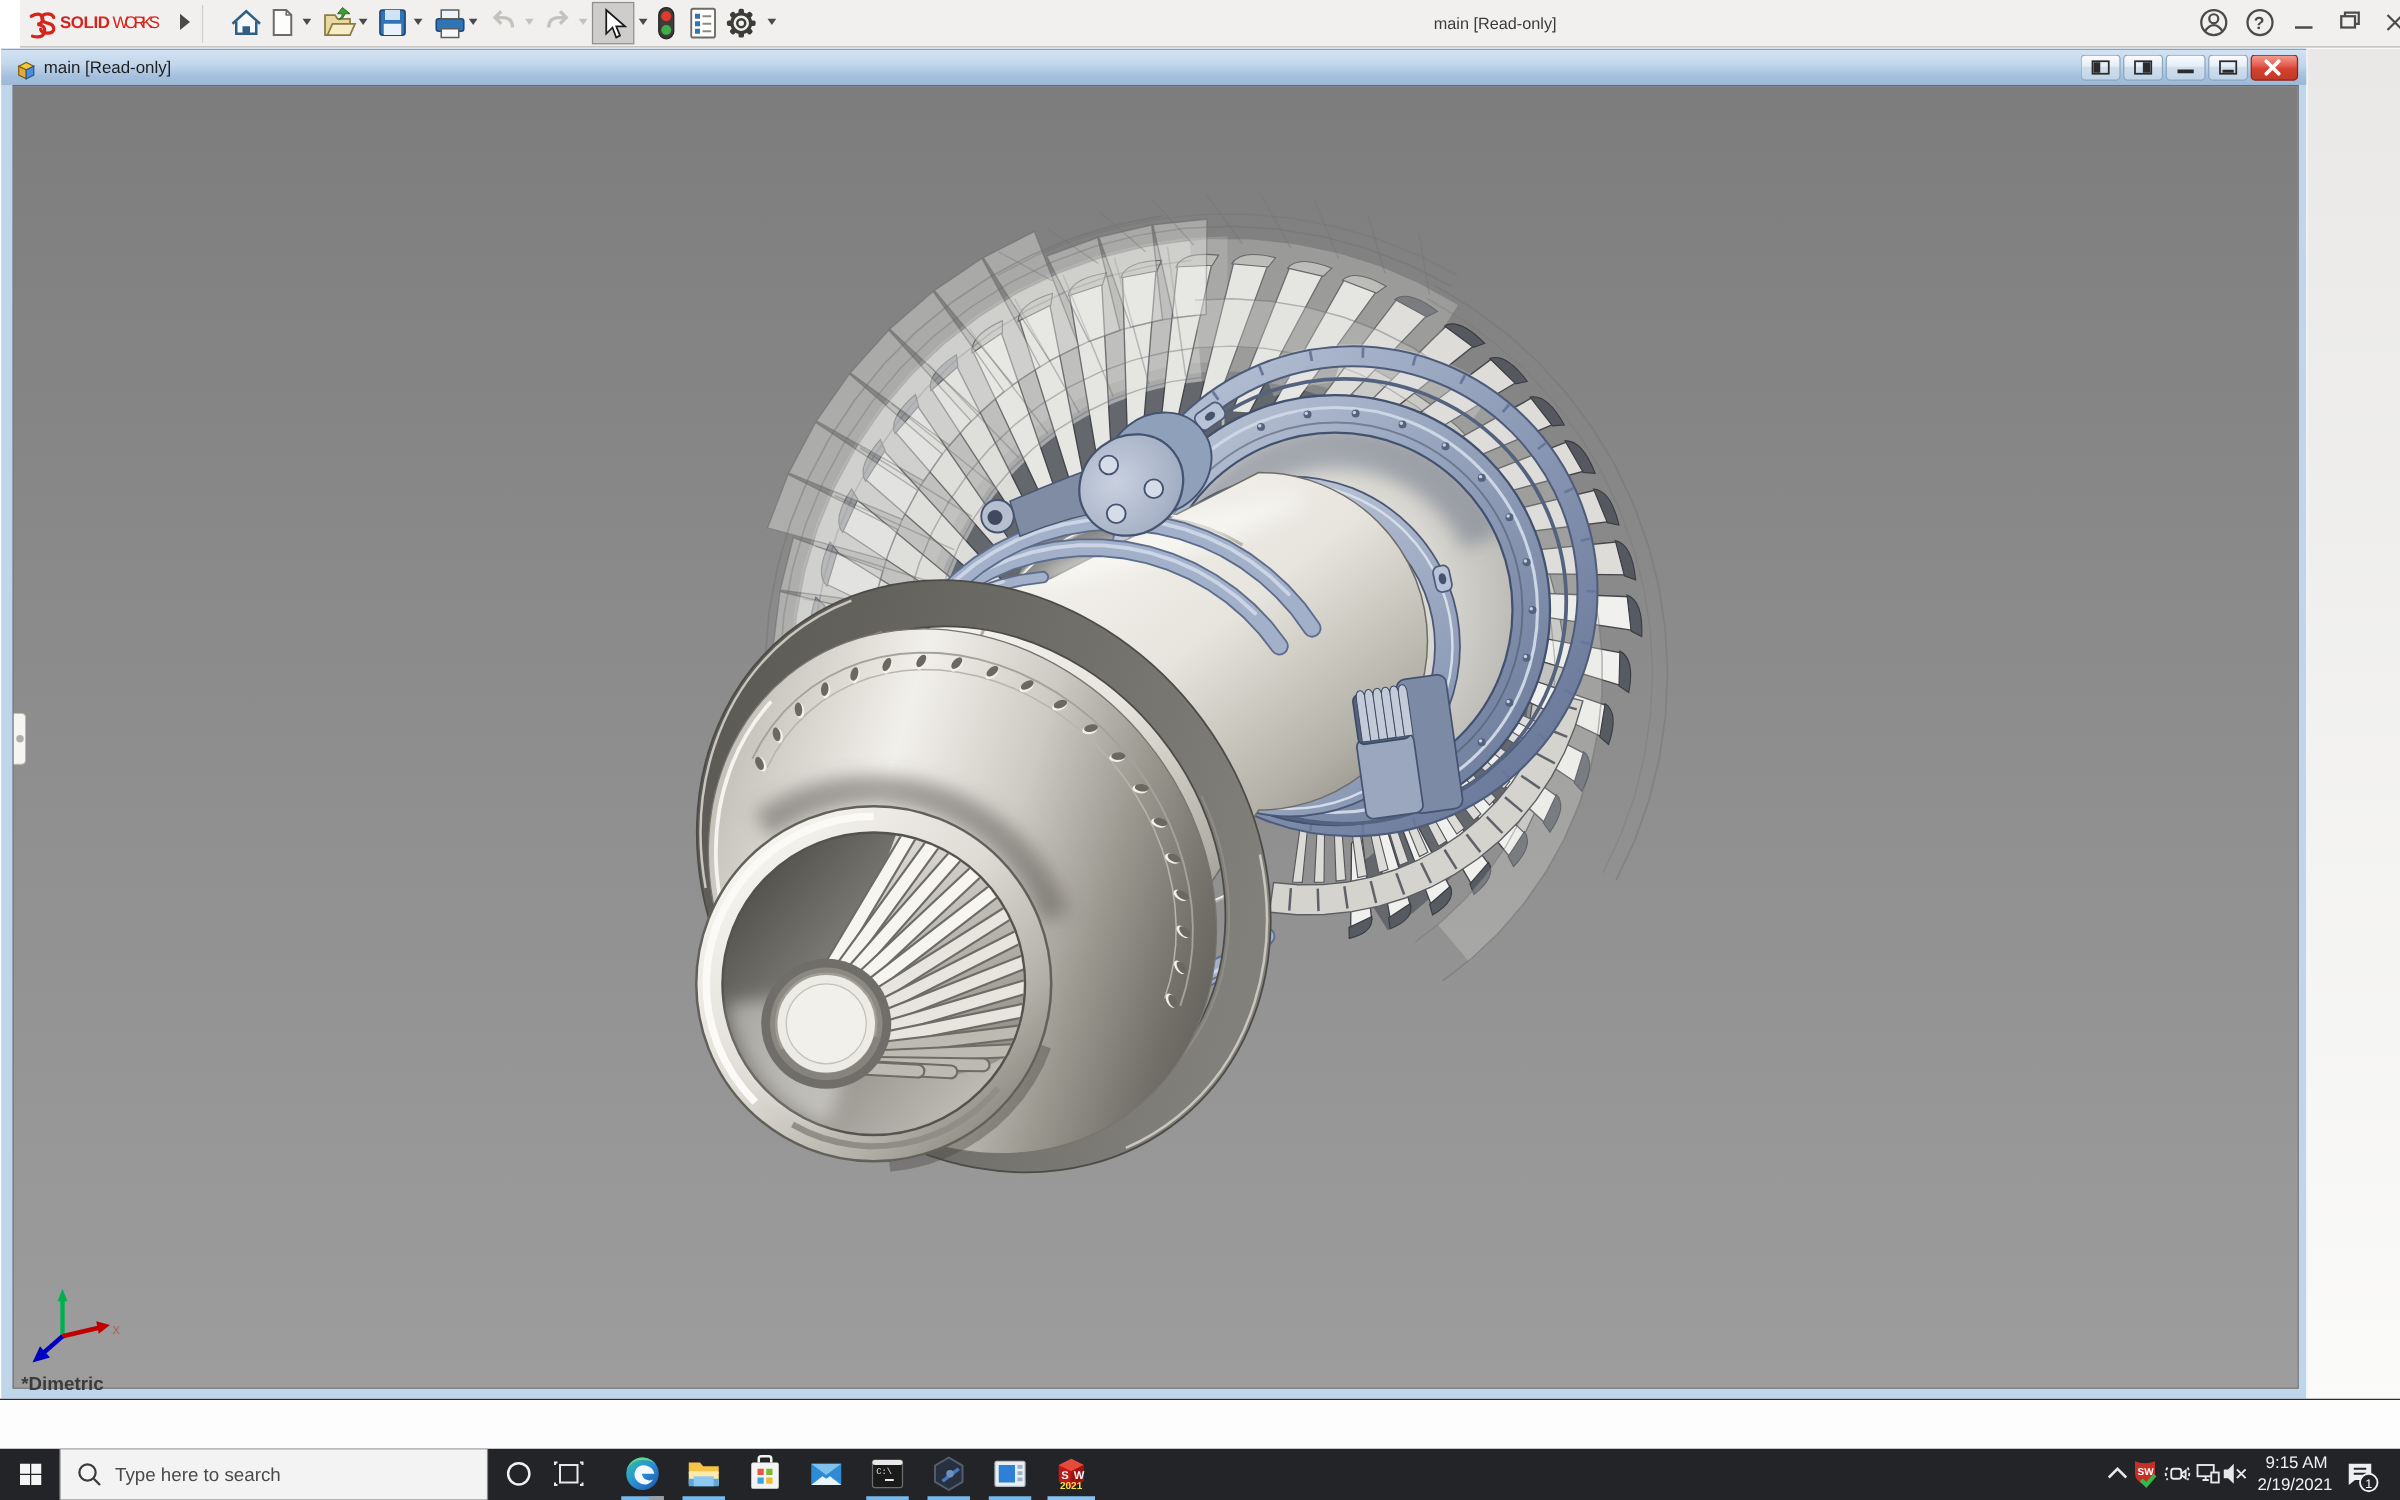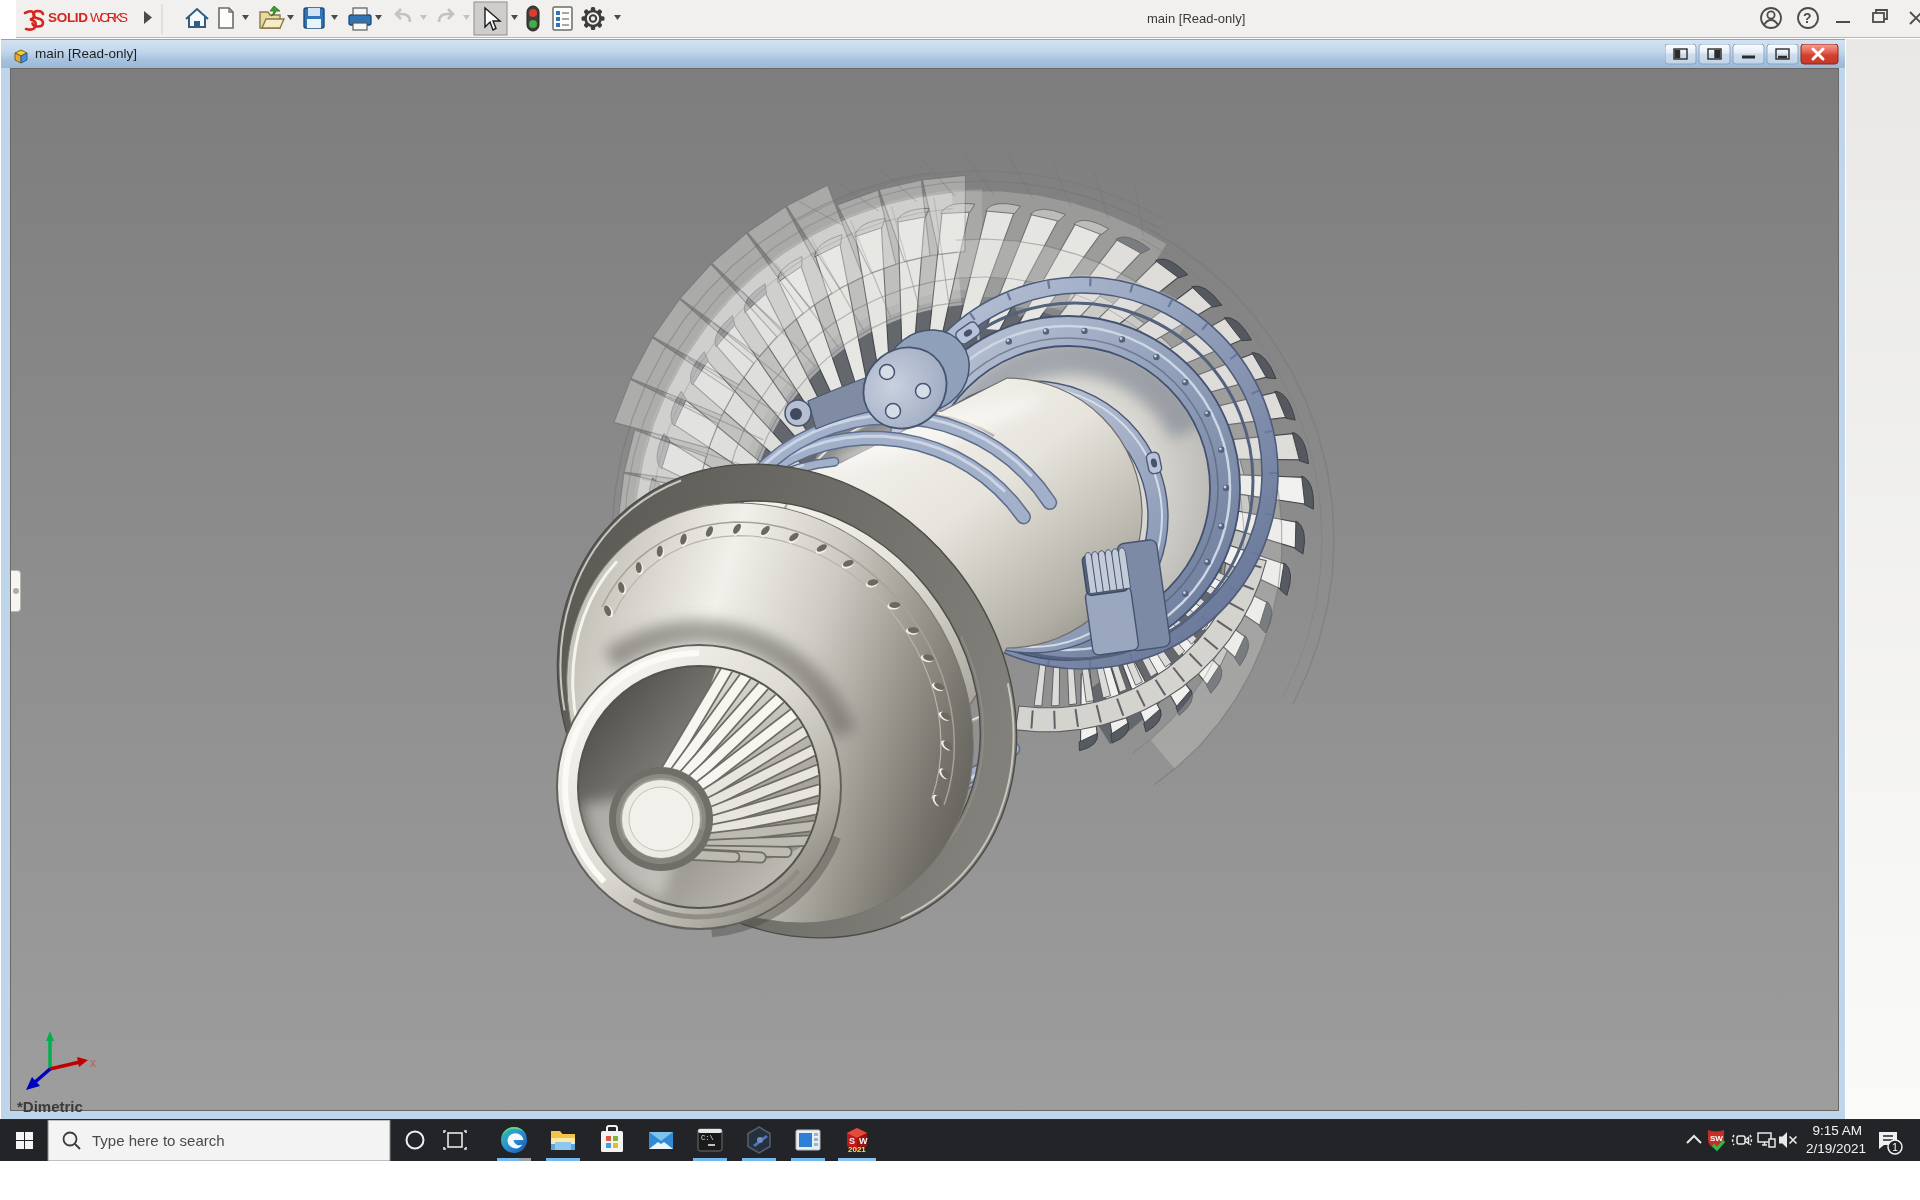--- a/index.html
+++ b/index.html
@@ -665,21 +665,21 @@
     </svg>
 
     <div class="abs" style="left:0;top:501px;width:10px;height:42px;background:#f6f5f1;border:1px solid #b8b6b2;border-left:none;border-radius:0 4px 4px 0">
       <div class="abs" style="left:2px;top:17px;width:6px;height:6px;border-radius:50%;background:#b0aeaa"></div>
     </div>
   </div>
 </div>
 
 <div class="abs" style="left:0;top:1119px;width:1920px;height:40px;background:#fdfdfd;border-top:1px solid #2a2a2a"></div>
 
-<div class="abs" style="left:0;top:1120px;width:1920px;height:41px;background:#222428">
+<div class="abs" style="left:0;top:1159px;width:1920px;height:41px;background:#222428">
  <svg class="abs" style="left:0;top:0" width="1920" height="41" viewBox="0 0 1920 41">
 
   <g fill="#f5f5f5">
         <rect x="16" y="12" width="8" height="8"></rect>
         <rect x="25" y="12" width="8" height="8"></rect>
         <rect x="16" y="21" width="8" height="8"></rect>
         <rect x="25" y="21" width="8" height="8"></rect>
       </g>
 
   <rect x="48" y="0" width="342" height="41" fill="#f3f3f3" stroke="#8a8a8a" stroke-width="1"></rect>

